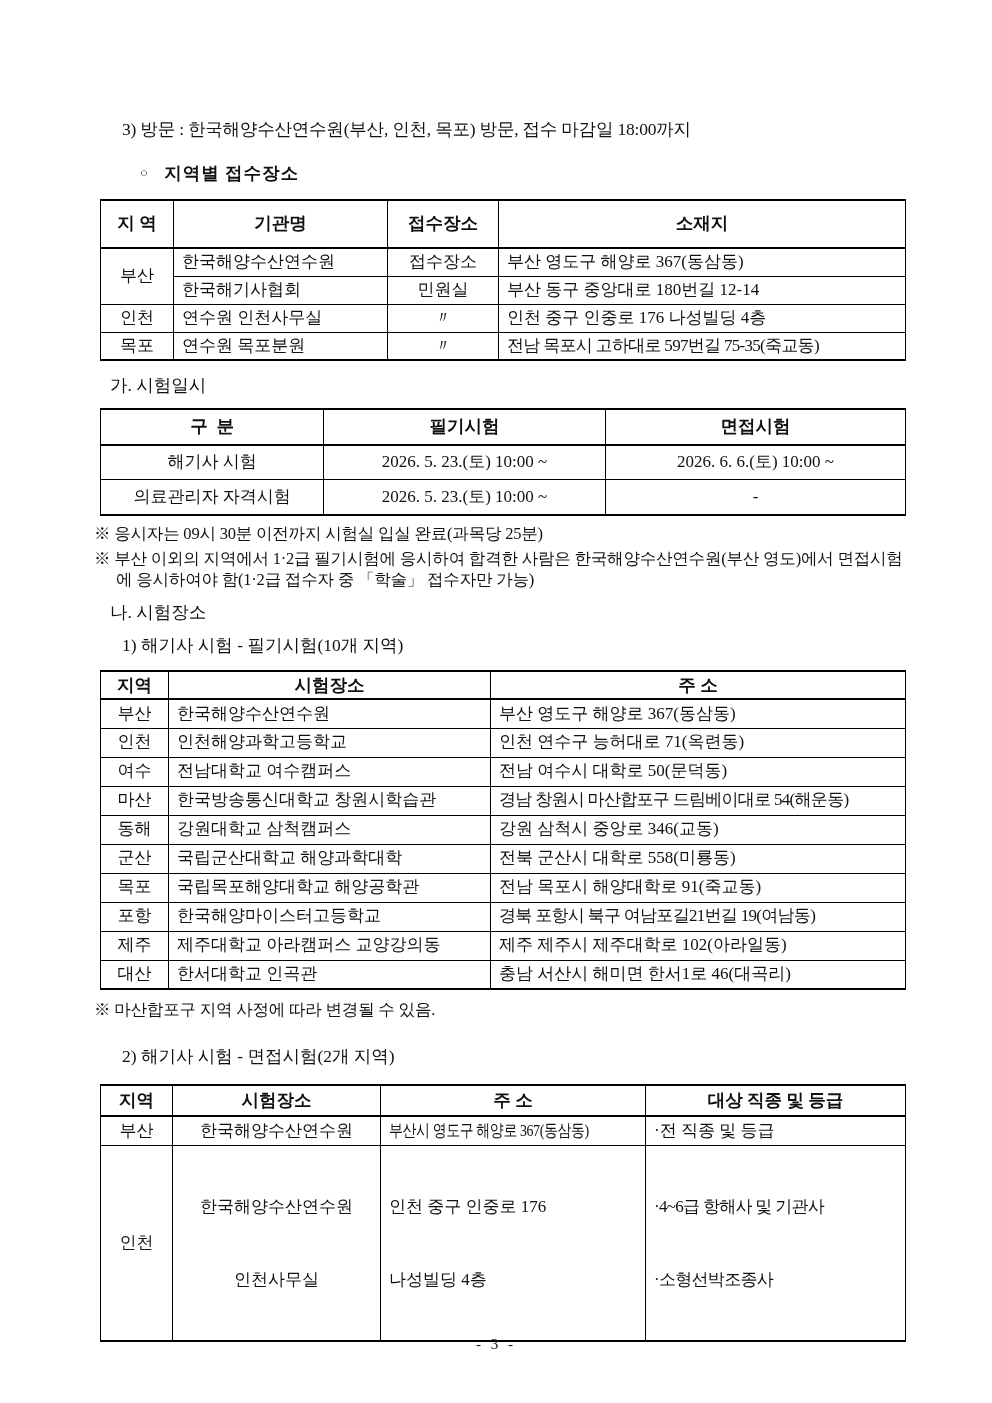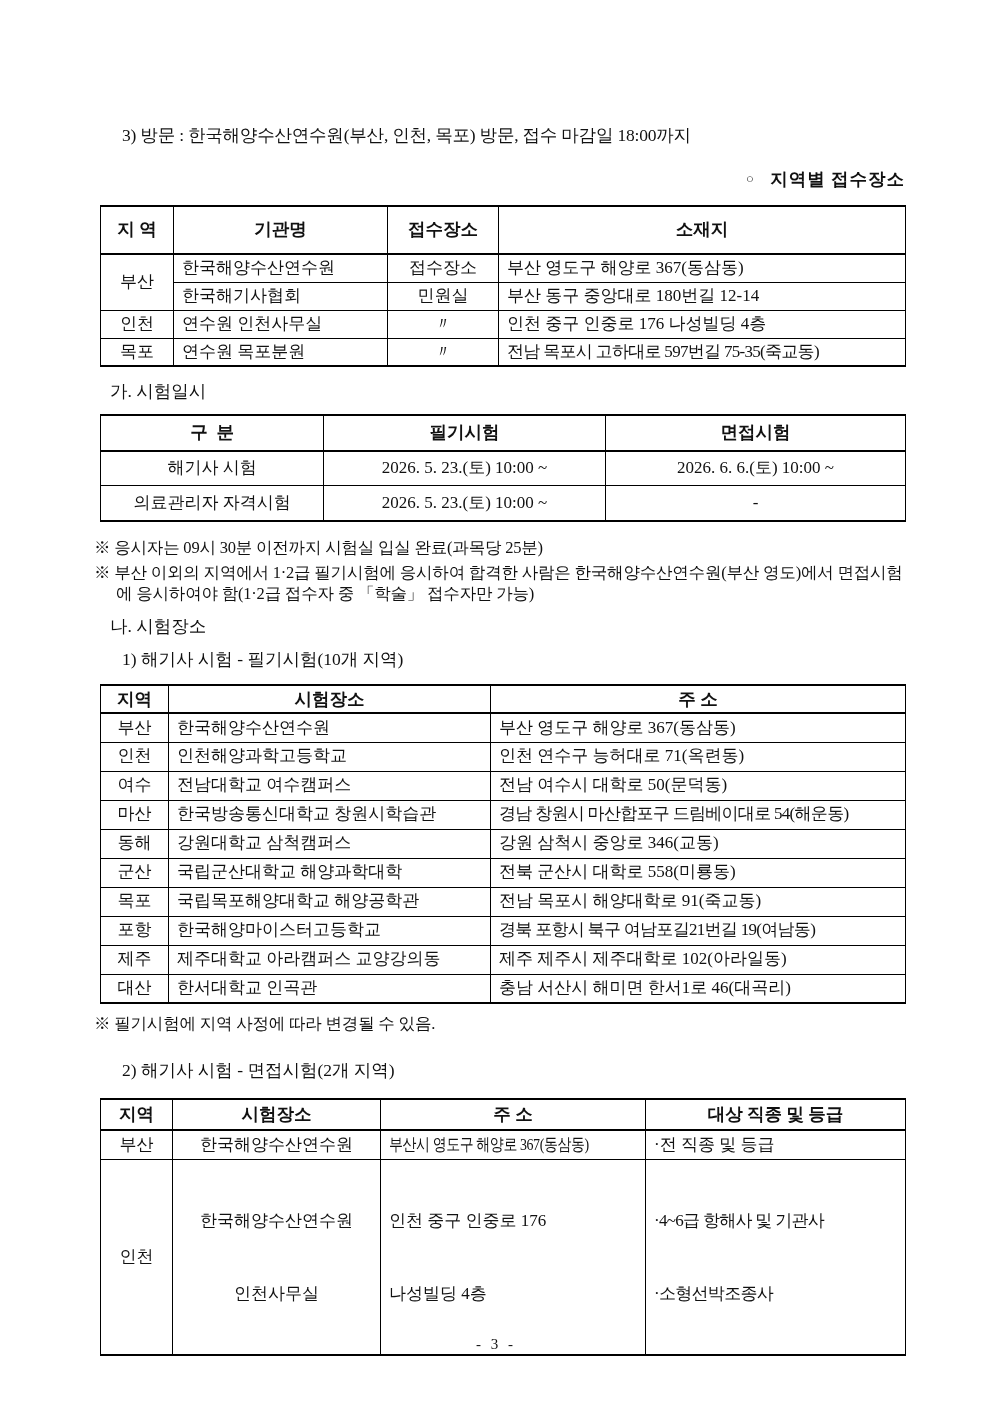--- a/index.html
+++ b/index.html
@@ -13,29 +13,29 @@
     position: relative;
     width: 992px;
     height: 1403px;
     margin: 0 auto;
     background: #ffffff;
     overflow: hidden;
   }
   .content {
     position: absolute;
     left: 100px;
-    top: 16px;
+    top: 10px;
     width: 805px;
     padding-top: 108px;
     font-size: 17.5px;
     line-height: 1.35;
     font-family: Liberation Serif, serif;
   }
   .visit-line { margin-left: 22px; letter-spacing: -0.2px; }
-  .bullet-row { margin-top: 20px; margin-left: 40px; text-align: right; }
+  .bullet-row { margin-top: 20px; margin-left: 40px; }
   .bullet-row .bullet { font-size: 13px; vertical-align: 2px; }
   .bullet-row .bullet-text { font-weight: bold; margin-left: 12px; letter-spacing: 1px; }
 
   .section-title { margin-top: 54px; margin-left: -7px; font-size: 21px; font-weight: bold; letter-spacing: 0.5px; }
   .sub-item { margin-top: 13px; margin-left: 10px; }
   .sub-item-b { margin-top: 10px; margin-left: 10px; }
   .num-heading { margin-top: 9px; margin-left: 22px; }
   .num-heading-2 { margin-top: 24px; margin-left: 22px; }
 
   table.tbl {
@@ -78,21 +78,21 @@
   .squeeze {
     display: inline-block;
     transform: scaleX(0.82);
     transform-origin: 0 50%;
     white-space: nowrap;
     letter-spacing: -0.5px;
   }
   .two-line span { display: block; line-height: 1.6; }
 
   .note {
-    margin-top: 15px;
+    margin-top: 7px;
     margin-left: -6px;
     font-size: 16.5px;
     line-height: 1.32;
     padding-left: 22px;
     text-indent: -22px;
     white-space: normal;
     letter-spacing: -0.2px;
   }
   .note.second { margin-top: 3px; }
   .note.after-table { margin-top: 9px; }
@@ -257,21 +257,21 @@
           <td class="l">제주 제주시 제주대학로 102(아라일동)</td>
         </tr>
         <tr>
           <td class="c">대산</td>
           <td class="l">한서대학교 인곡관</td>
           <td class="l">충남 서산시 해미면 한서1로 46(대곡리)</td>
         </tr>
       </tbody>
     </table>
 
-    <p class="note after-table">※ 필기시험에 지역 사정에 따라 변경될 수 있음.</p>
+    <p class="note after-table">※ 마산합포구 지역 사정에 따라 변경될 수 있음.</p>
 
     <p class="num-heading-2">2) 해기사 시험 - 면접시험(2개 지역)</p>
 
     <table class="tbl t4">
       <colgroup>
         <col style="width:72px">
           <col style="width:208px">
           <col style="width:265px">
           <col style="width:260px">
       </colgroup>

